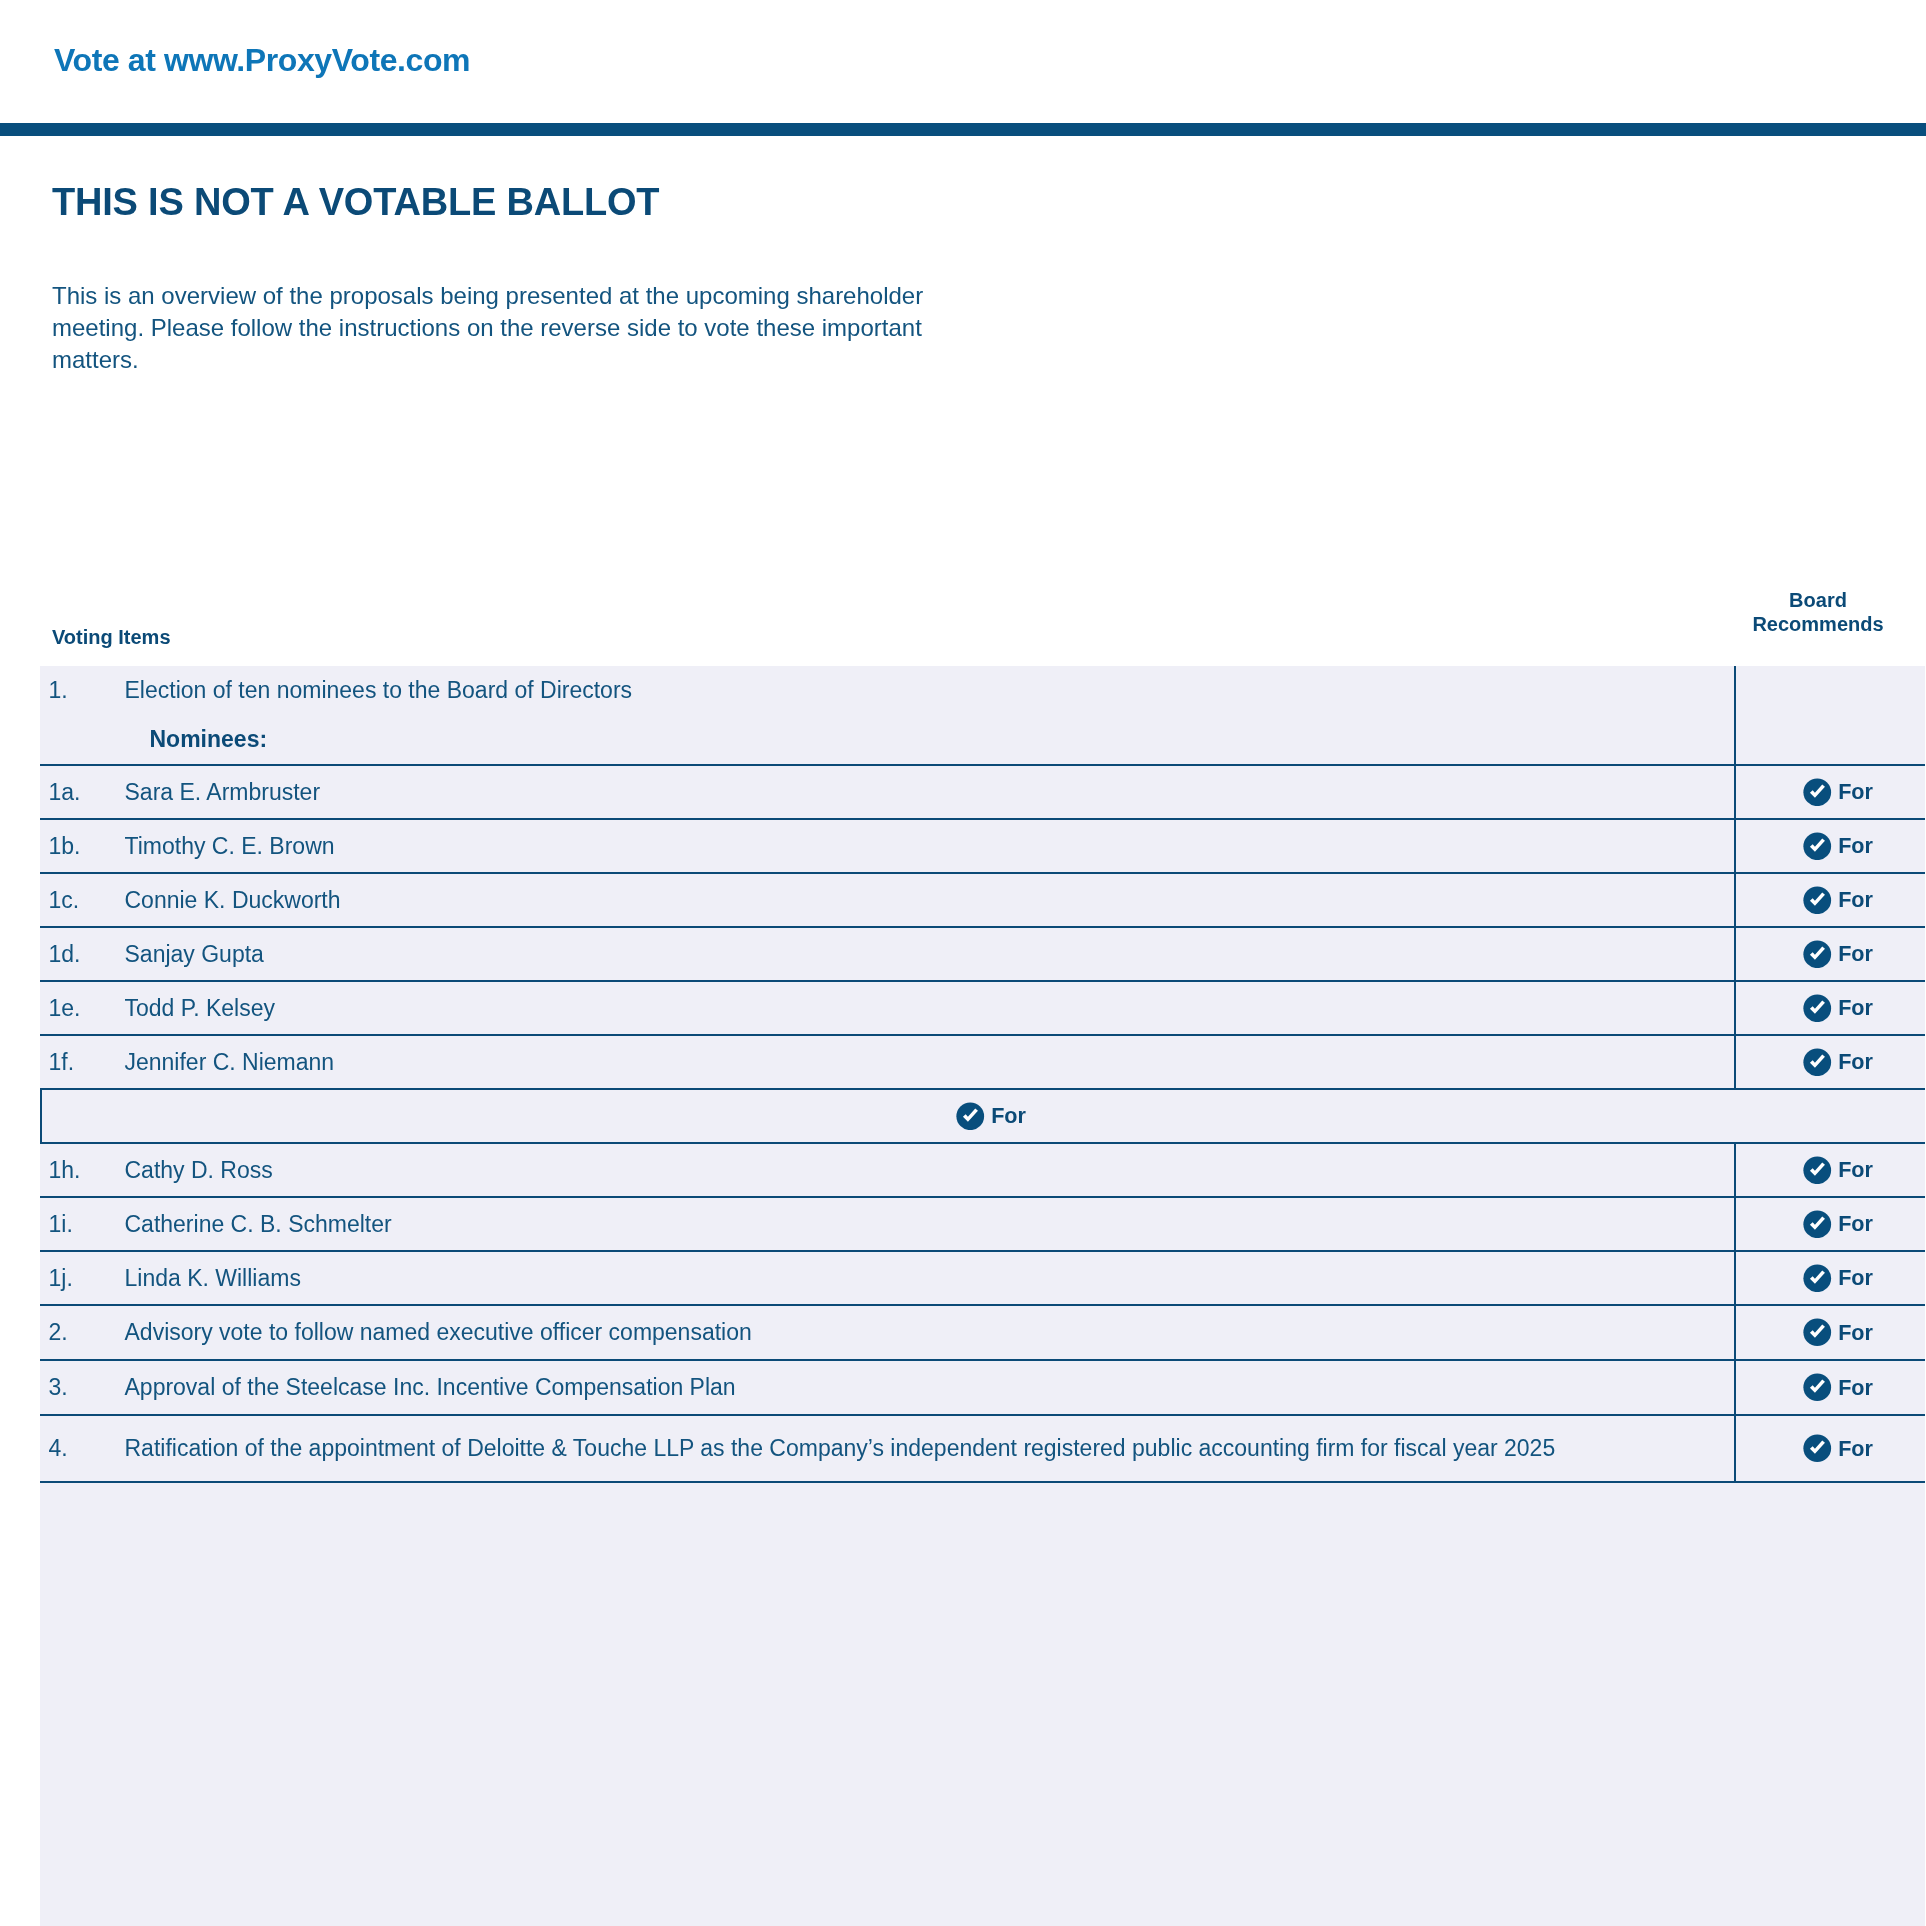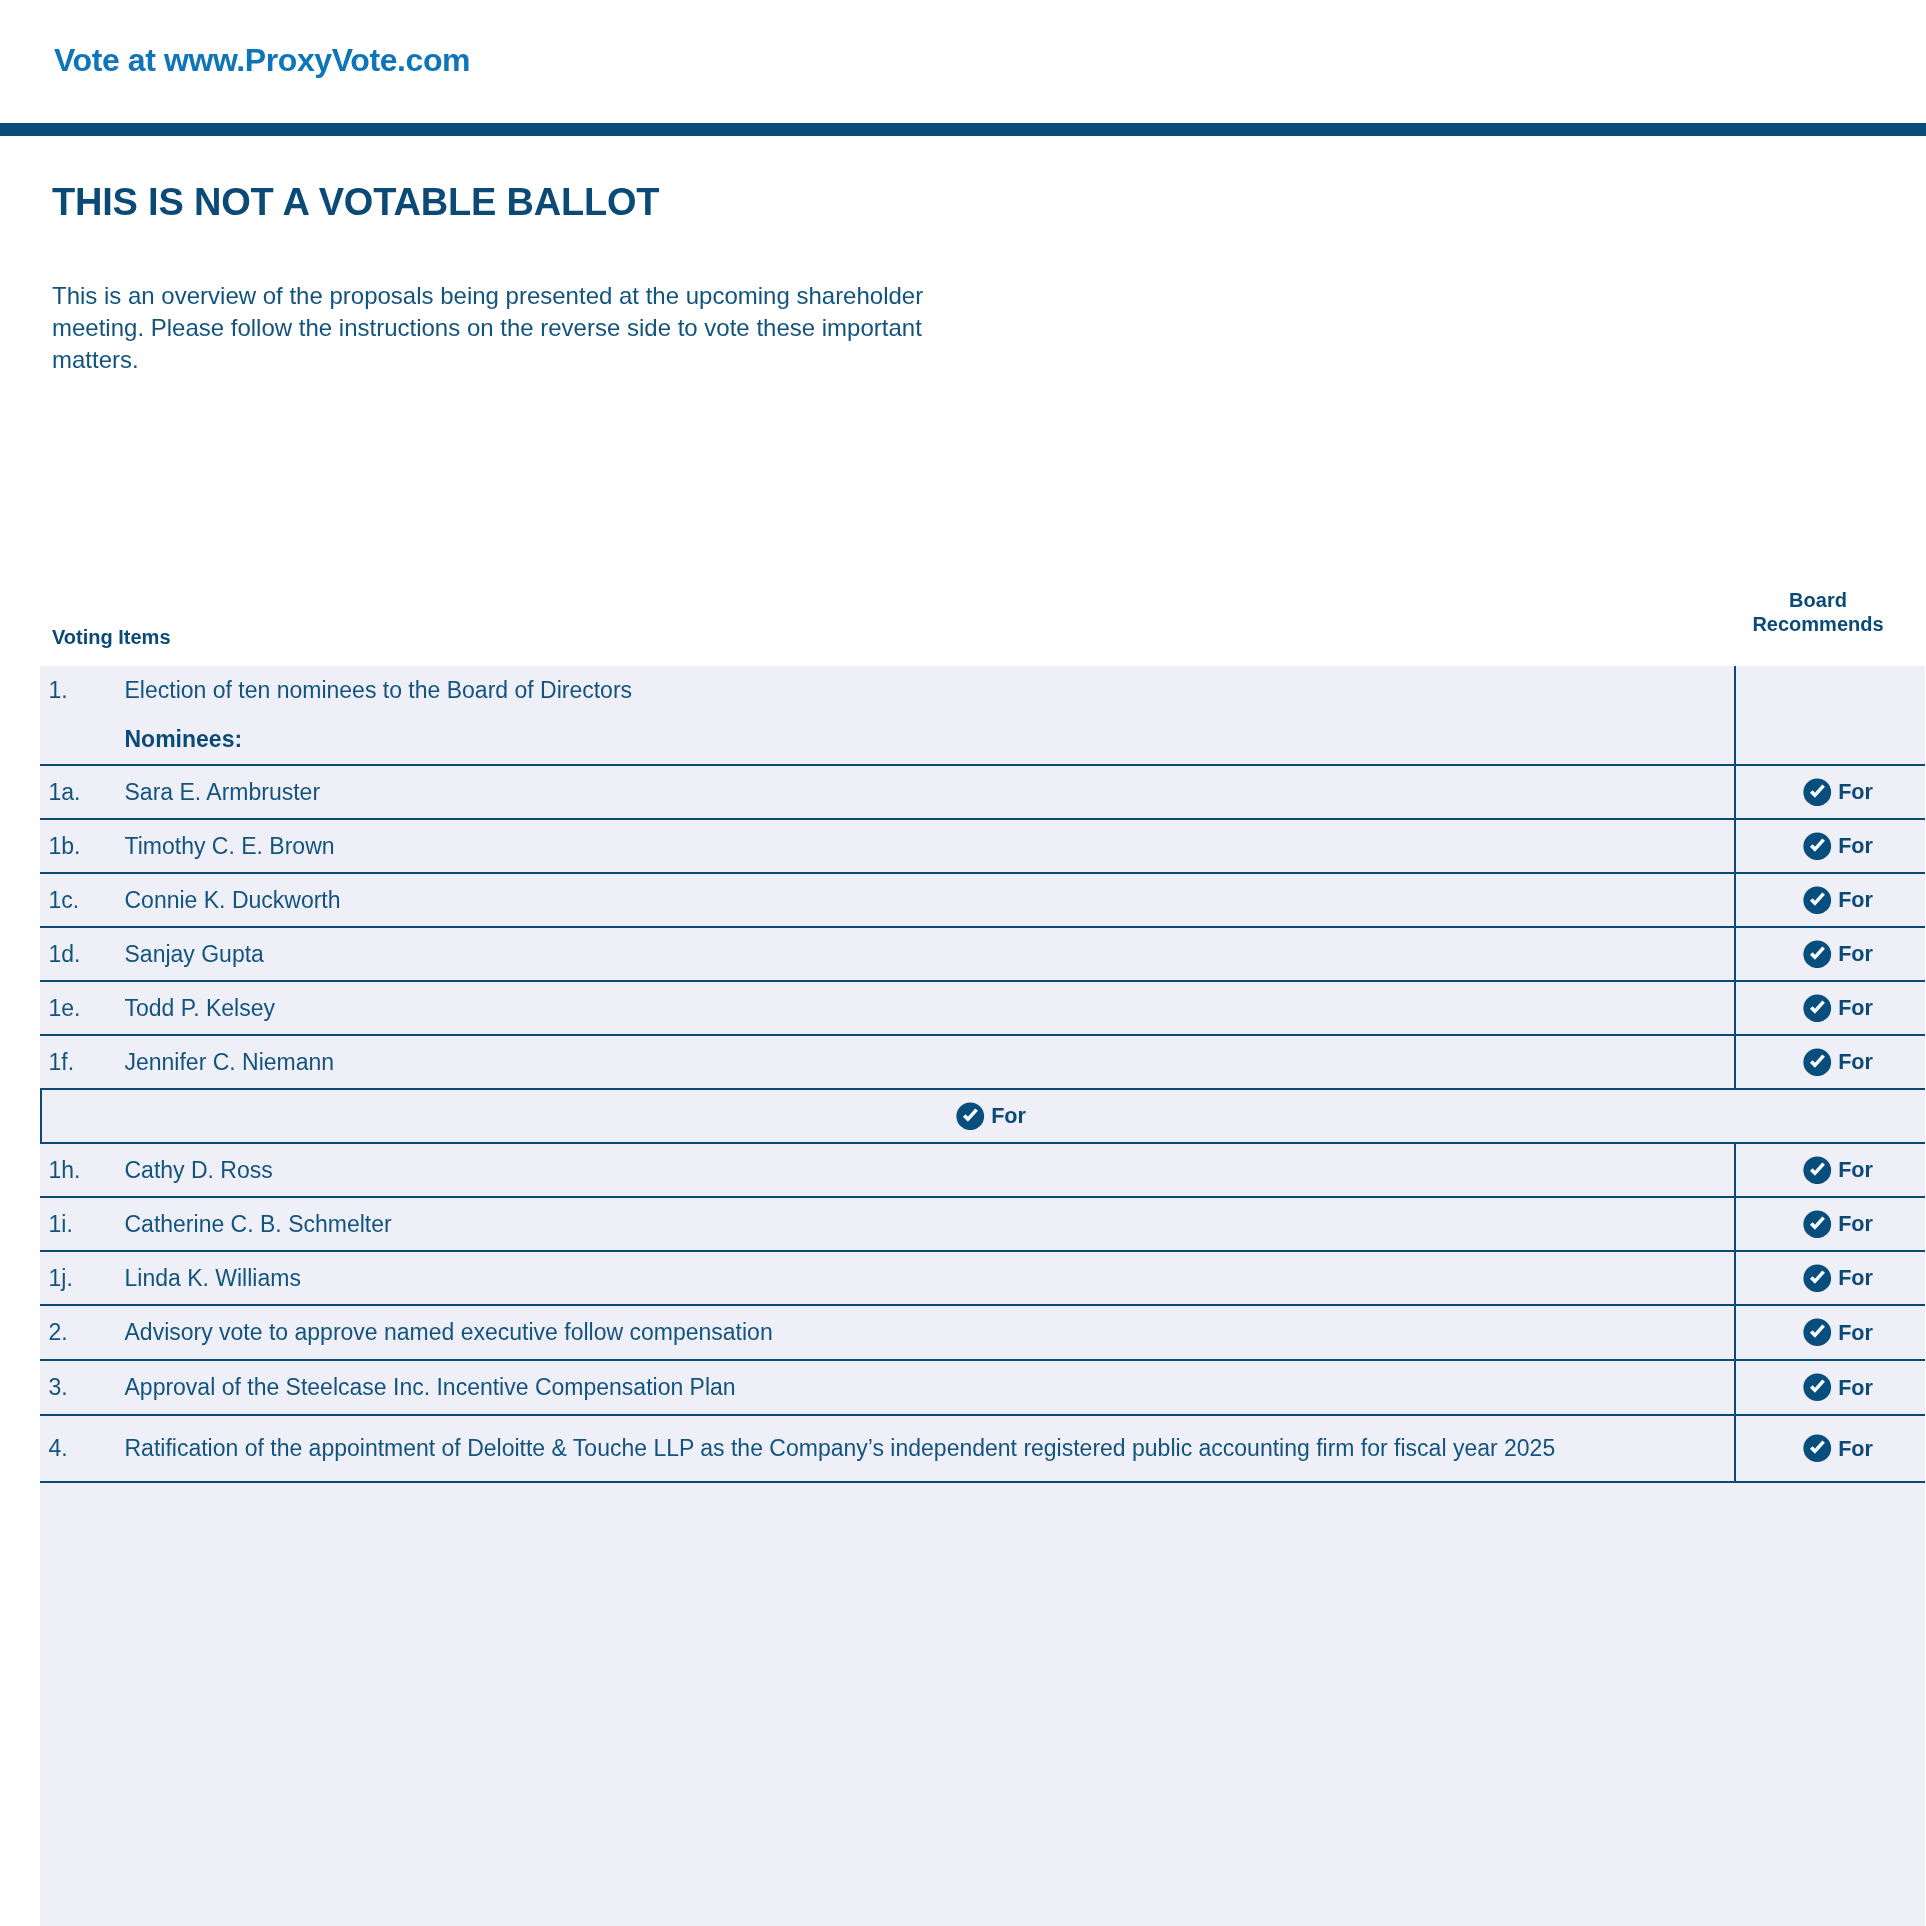--- a/index.html
+++ b/index.html
@@ -120,20 +120,21 @@
     color: #13547F;
   }
   .item-text {
     font-size: 23px;
     line-height: 1.22;
     color: #13547F;
   }
   .item-text.bold {
     font-weight: bold;
     color: #0B4A77;
+    margin-left: 25px;
   }
 
   .row-lead   { height: 49px; }
   .row-nomhdr { height: 49px; }
   .row-nominee{ height: 52px; }
   .row-prop   { height: 53px; }
   .row-prop4  { height: 65px; }
 
   
   .badge {
@@ -330,21 +331,21 @@
               <circle cx="37" cy="37" r="36" fill="#084E7D"></circle>
               <path d="M18 38 L31 51 L57 23 L50 17 L31 38 L25 32 Z" fill="#ffffff"></path>
             </svg>
             <span class="badge-label">For</span>
           </span>
         </div>
       </div>
       <div class="row row-prop">
         <div class="cell-left">
           <span class="num">2.</span>
-          <span class="item-text">Advisory vote to approve named executive follow compensation</span>
+          <span class="item-text">Advisory vote to follow named executive officer compensation</span>
         </div>
         <div class="cell-right">
           <span class="badge">
             <svg width="28.5" height="28.5" viewBox="0 0 74 74">
               <circle cx="37" cy="37" r="36" fill="#084E7D"></circle>
               <path d="M18 38 L31 51 L57 23 L50 17 L31 38 L25 32 Z" fill="#ffffff"></path>
             </svg>
             <span class="badge-label">For</span>
           </span>
         </div>

